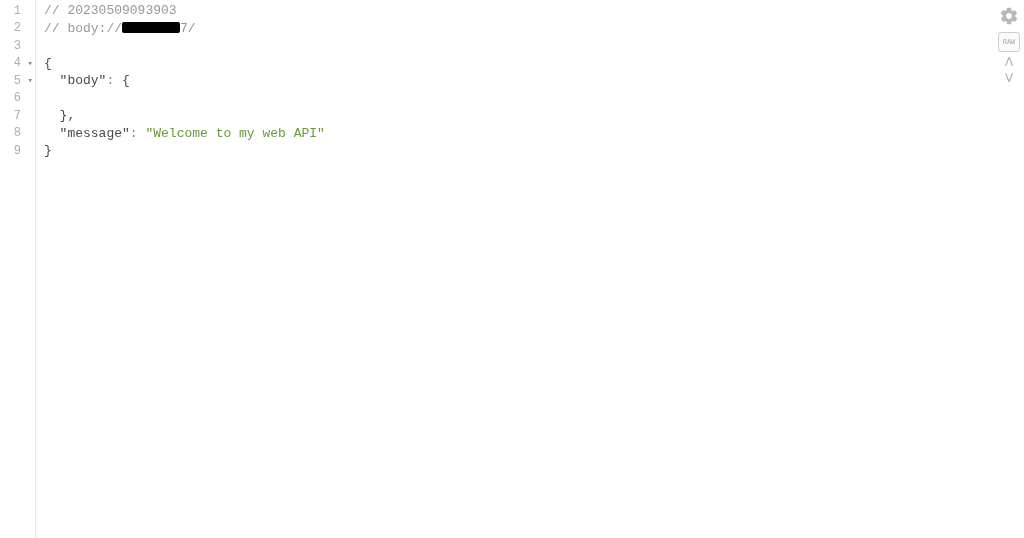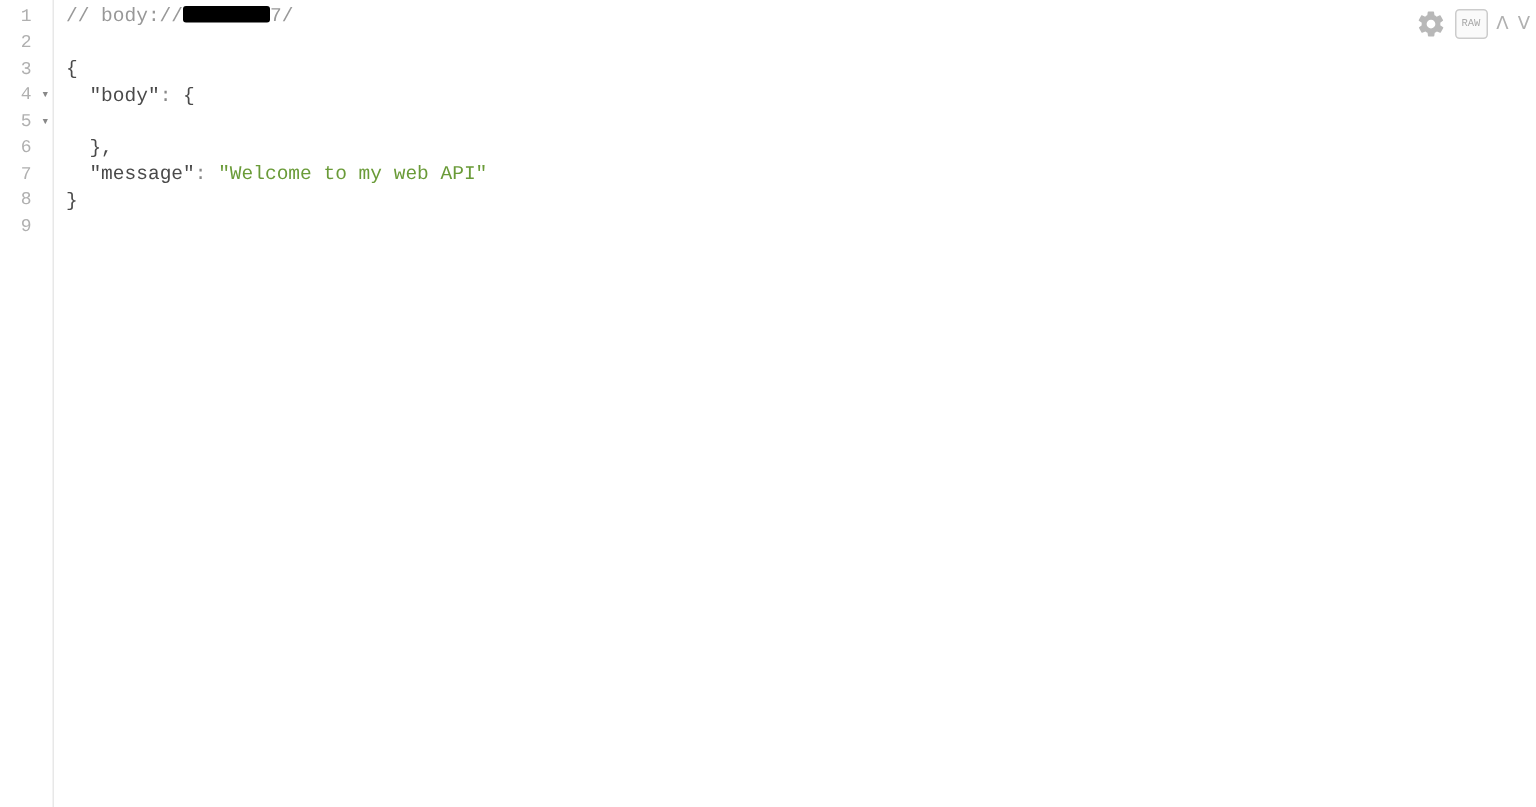--- a/index.html
+++ b/index.html
@@ -83,21 +83,21 @@
       border-radius: 2px;
       vertical-align: middle;
       position: relative;
       top: -1px;
     }
     .right-toolbar {
       position: absolute;
       right: 4px;
       top: 6px;
       display: flex;
-      flex-direction: row;
+      flex-direction: column;
       align-items: center;
       gap: 6px;
     }
     .gear-icon {
       width: 20px;
       height: 20px;
       color: #b8b8b8;
       cursor: pointer;
     }
     .raw-icon {
@@ -151,20 +151,21 @@
       </div>
     <div class="gutter-line">
         <span class="line-num">8</span>
       </div>
     <div class="gutter-line">
         <span class="line-num">9</span>
       </div>
   </div>
 
   <div class="code-area">
+    <div class="code-line"><span class="comment">// 20230509093903</span></div>
     <div class="code-line"><span class="comment">// body://</span><span class="redacted"></span><span class="comment">7/</span></div>
     <div class="code-line"></div>
     <div class="code-line"><span class="brace">{</span></div>
     <div class="code-line"><span class="plain">  </span><span class="key">"body"</span><span class="colon">: </span><span class="brace">{</span></div>
     <div class="code-line"></div>
     <div class="code-line"><span class="plain">  </span><span class="brace">},</span></div>
     <div class="code-line"><span class="plain">  </span><span class="key">"message"</span><span class="colon">: </span><span class="string">"Welcome to my web API"</span></div>
     <div class="code-line"><span class="brace">}</span></div>
   </div>
 </div>

